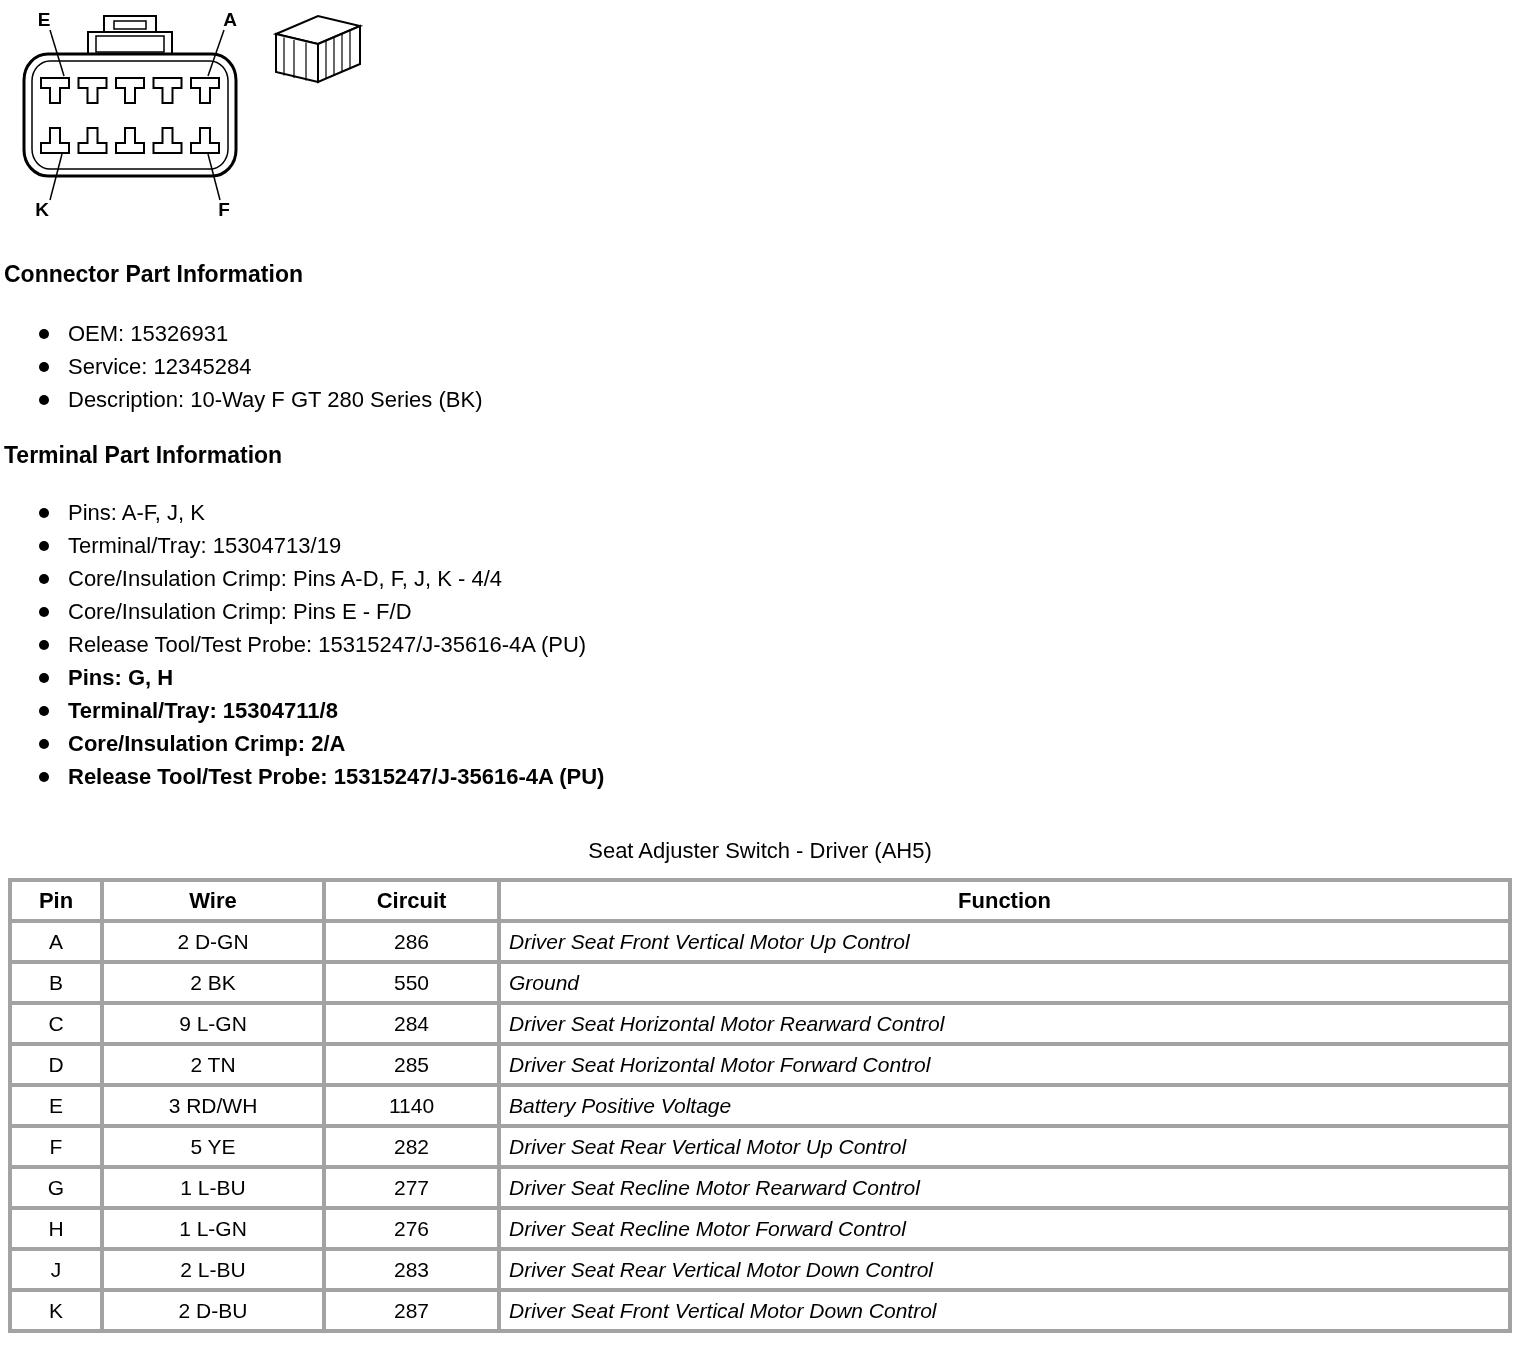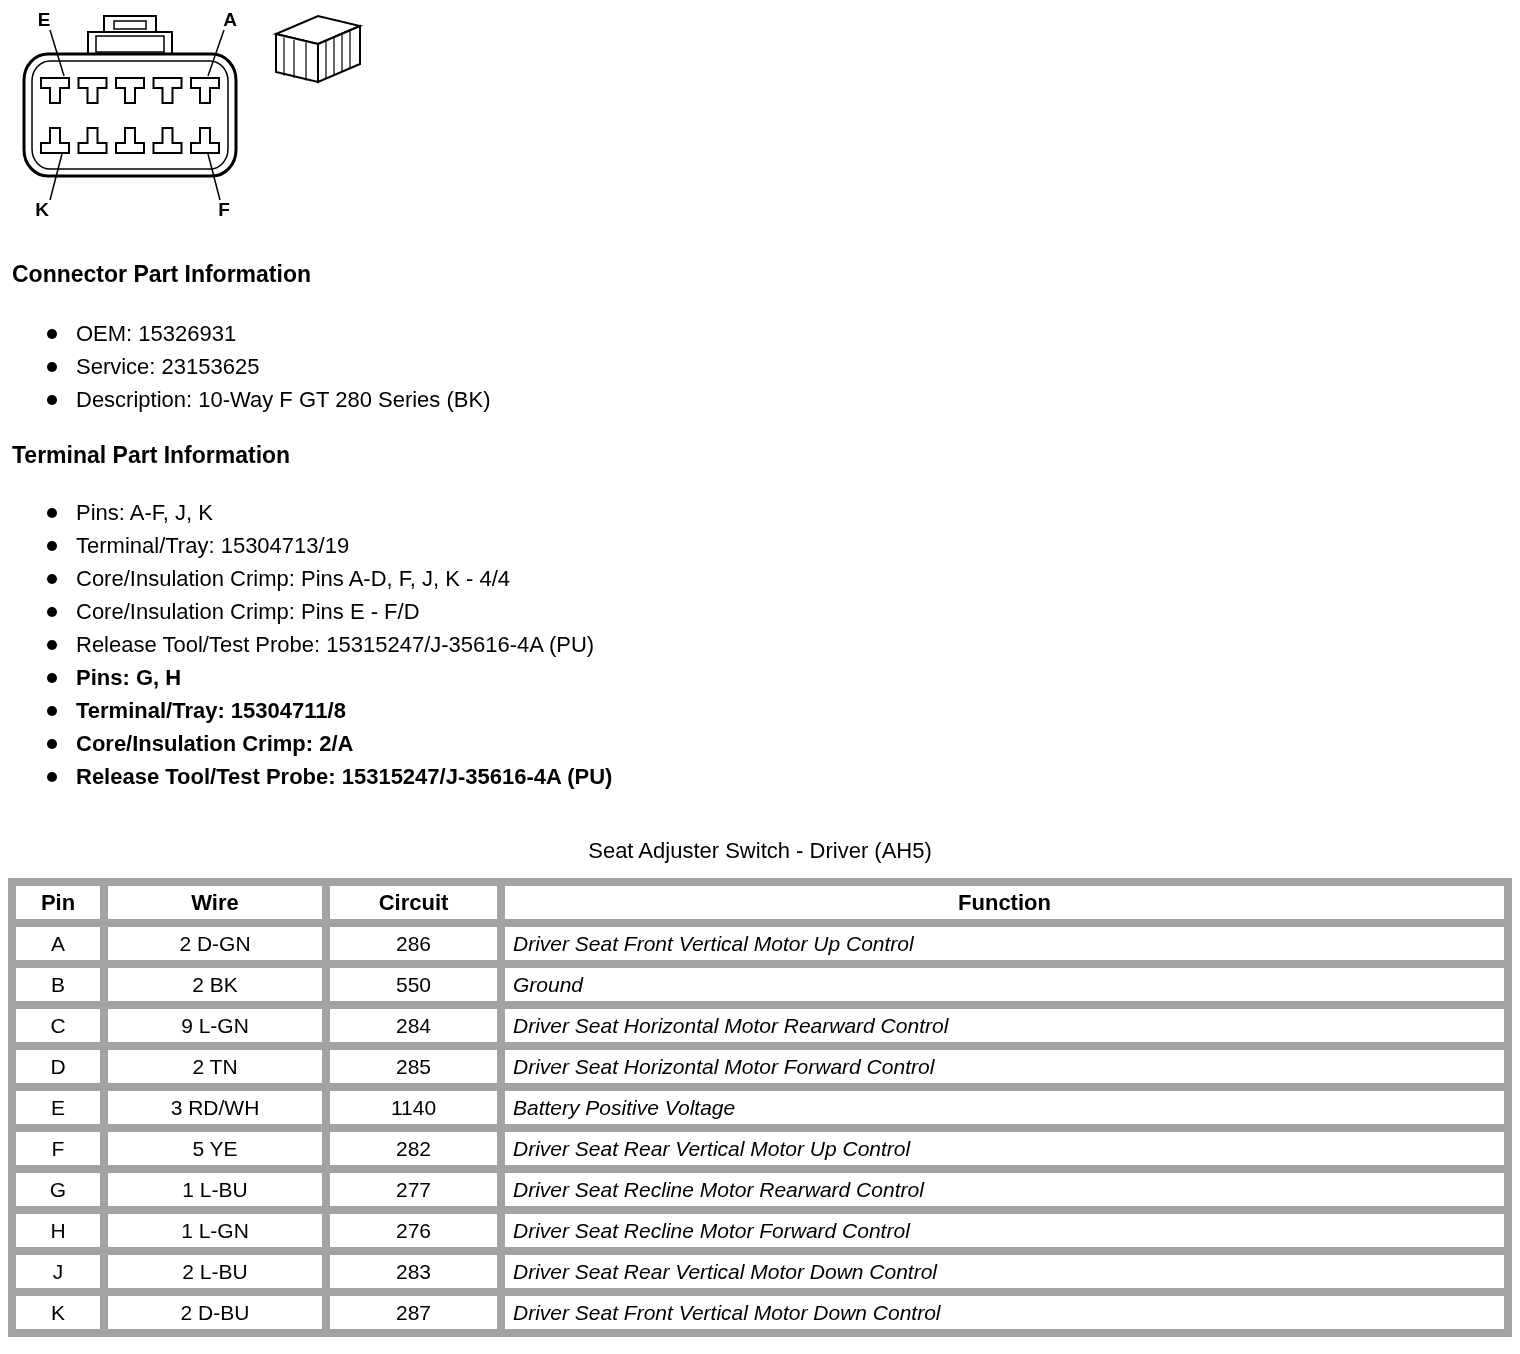--- a/index.html
+++ b/index.html
@@ -10,21 +10,21 @@
     background: #ffffff;
     color: #000000;
     font-family: "Liberation Sans", sans-serif;
     position: relative;
     overflow: hidden;
   }
   .page { position: absolute; inset: 0; }
 
   .diagram-area { position: absolute; left: 8px; top: 2px; width: 380px; height: 225px; }
 
-  .info-area { position: absolute; left: 12px; top: 262px; width: 1100px; }
+  .info-area { position: absolute; left: 4px; top: 262px; width: 1100px; }
   h2.sec {
     font-size: 23px;
     font-weight: bold;
     line-height: 24px;
     margin: 0 0 31px 0;
   }
   h2.sec2 { margin-top: 27px; margin-bottom: 29px; }
   ul.bullets { list-style: none; margin: 0; padding: 0 0 0 26px; }
   ul.bullets li {
     position: relative;
@@ -59,21 +59,21 @@
     position: absolute;
     left: 8px;
     top: 878px;
     width: 1504px;
     border-collapse: collapse;
     border: 4px solid #000;
     font-size: 21px;
     table-layout: fixed;
   }
   table.pinout th, table.pinout td {
-    border: 8px solid #a3a3a3;
+    border: 4px solid #a3a3a3;
     height: 41px;
     padding: 0 8px;
     overflow: hidden;
     white-space: nowrap;
   }
   table.pinout th { font-weight: bold; text-align: center; font-size: 22px; }
   td.c-pin, td.c-wire, td.c-circuit { text-align: center; }
   td.c-func { text-align: left; font-style: italic; }
 
   svg text { font-family: "Liberation Sans", sans-serif; }
@@ -148,21 +148,21 @@
           <line x1="46" y1="38.5" x2="46" y2="76.5"></line>
         </g>
       </g>
     </svg>
   </div>
 
   <div class="info-area">
     <h2 class="sec">Connector Part Information</h2>
     <ul class="bullets">
       <li>OEM: 15326931</li>
-      <li>Service: 23153625</li>
+      <li>Service: 12345284</li>
       <li>Description: 10-Way F GT 280 Series (BK)</li>
     </ul>
 
     <h2 class="sec sec2">Terminal Part Information</h2>
     <ul class="bullets">
       <li>Pins: A-F, J, K</li>
       <li>Terminal/Tray: 15304713/19</li>
       <li>Core/Insulation Crimp: Pins A-D, F, J, K - 4/4</li>
       <li>Core/Insulation Crimp: Pins E - F/D</li>
       <li>Release Tool/Test Probe: 15315247/J-35616-4A (PU)</li>

